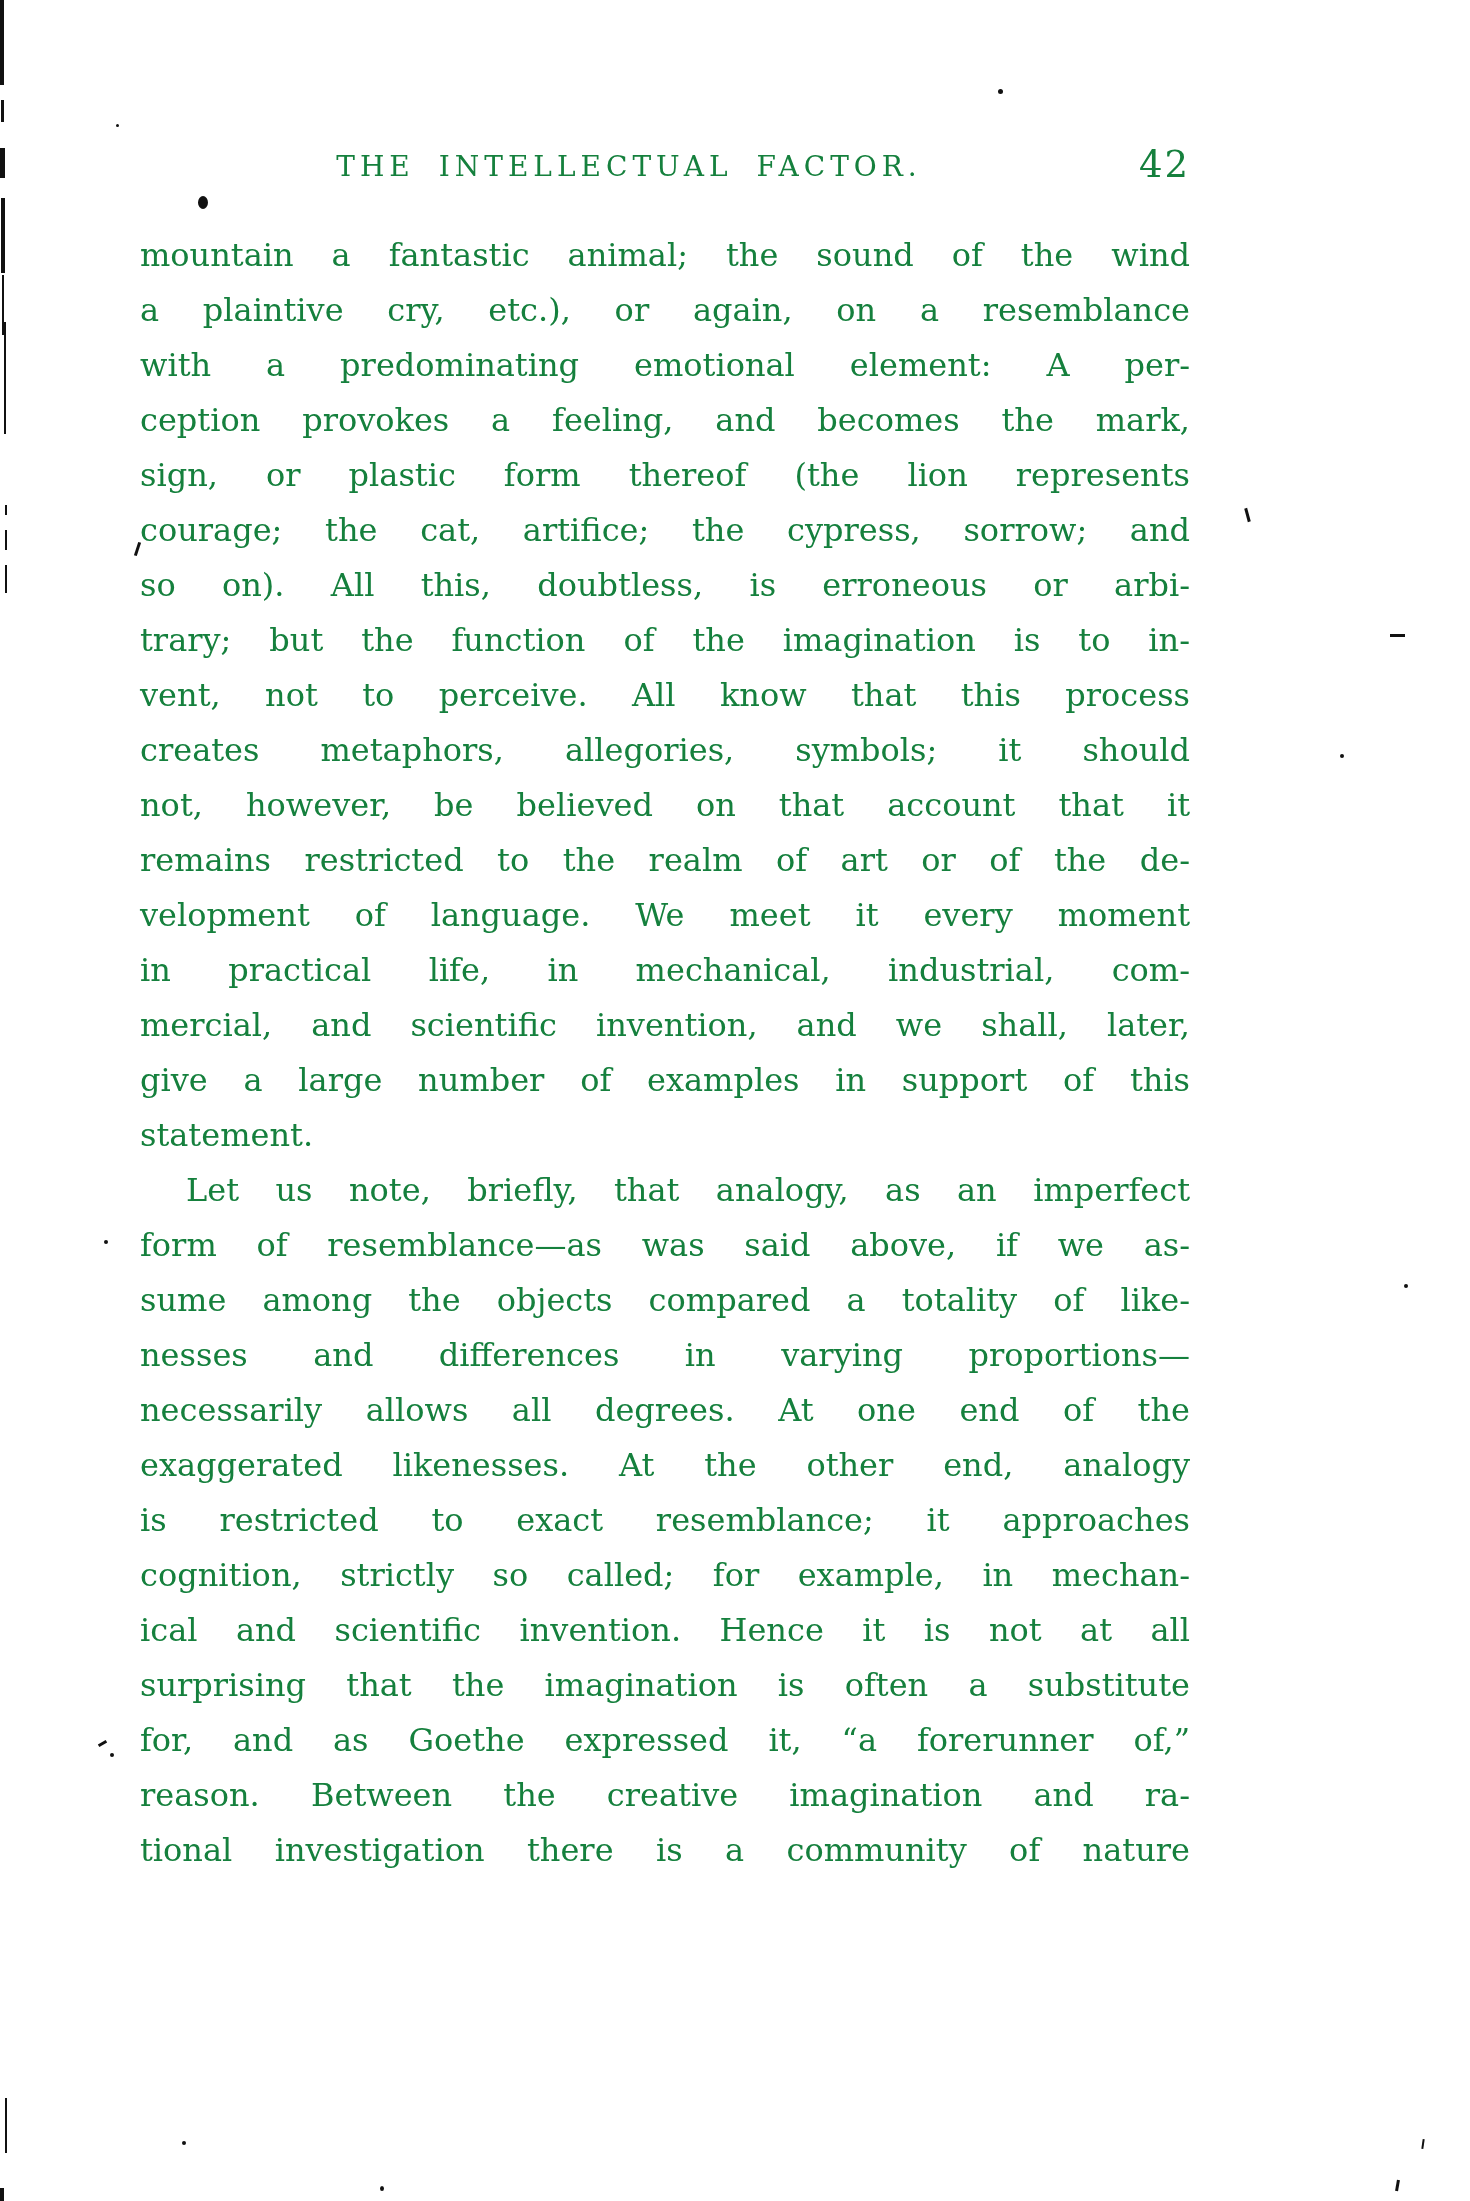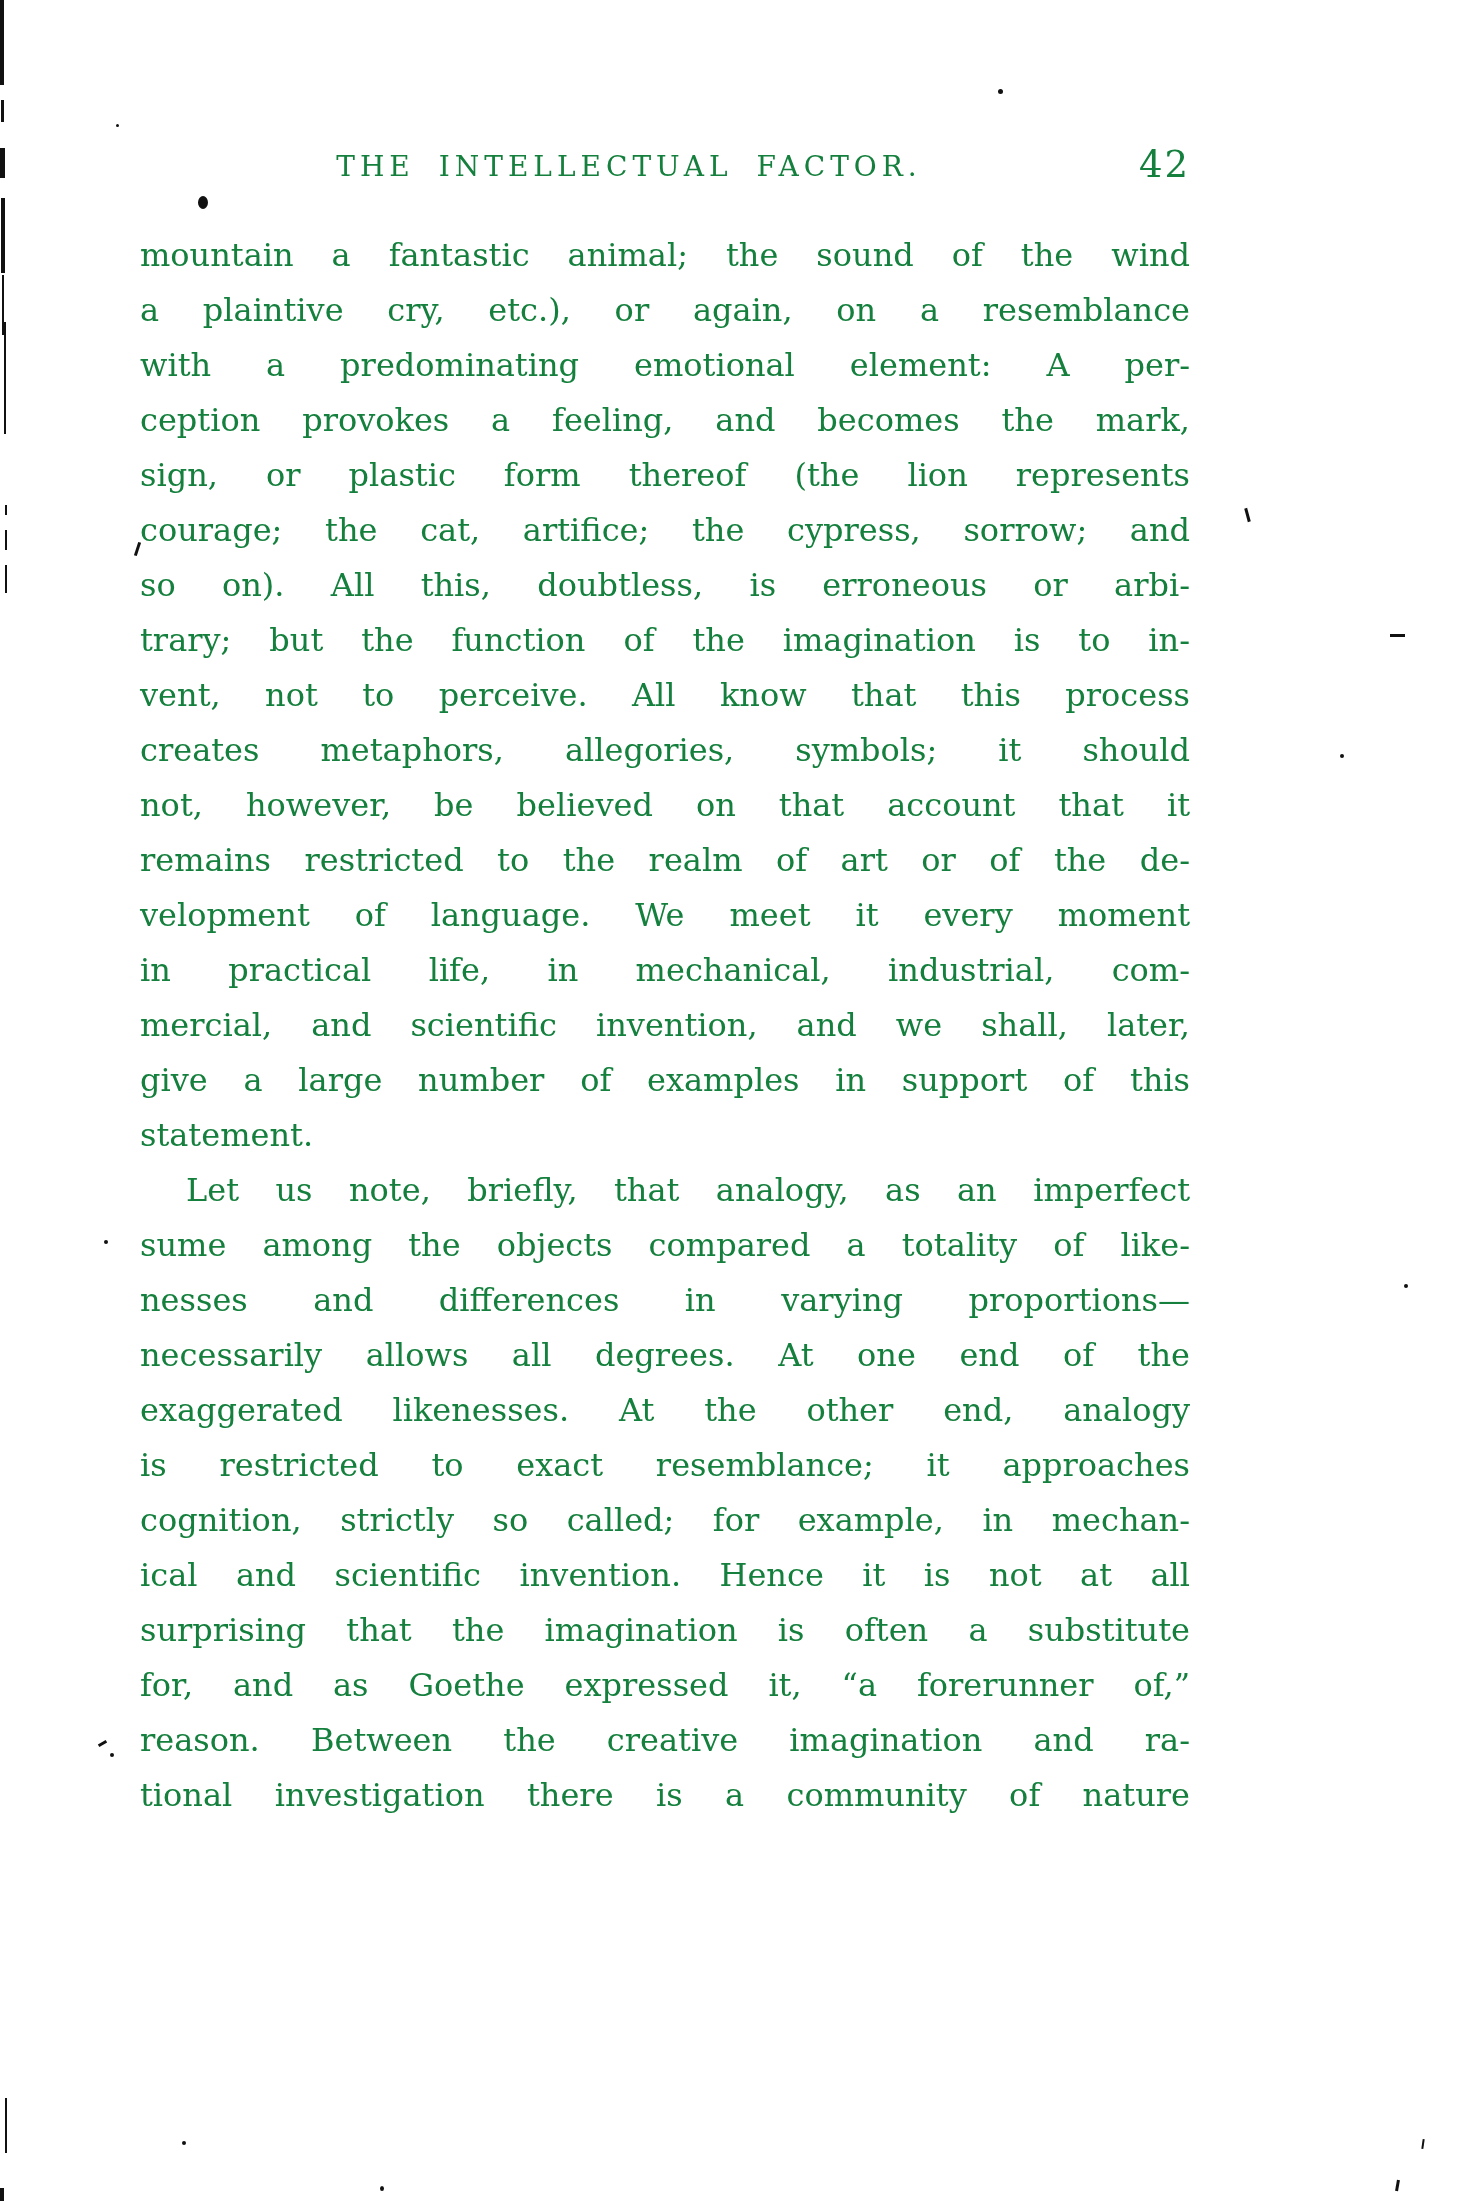--- a/index.html
+++ b/index.html
@@ -84,20 +84,21 @@
         <div class="line">not, however, be believed on that account that it</div>
         <div class="line">remains restricted to the realm of art or of the de-</div>
         <div class="line">velopment of language.  We meet it every moment</div>
         <div class="line">in practical life, in mechanical, industrial, com-</div>
         <div class="line">mercial, and scientific invention, and we shall, later,</div>
         <div class="line">give a large number of examples in support of this</div>
         <div class="line">statement.</div>
       </div>
     <div class="para indent-first">
         <div class="line">Let us note, briefly, that analogy, as an imperfect</div>
+        <div class="line">form of resemblance—as was said above, if we as-</div>
         <div class="line">sume among the objects compared a totality of like-</div>
         <div class="line">nesses and differences in varying proportions—</div>
         <div class="line">necessarily allows all degrees.  At one end of the</div>
         <div class="line">exaggerated likenesses.  At the other end, analogy</div>
         <div class="line">is restricted to exact resemblance; it approaches</div>
         <div class="line">cognition, strictly so called; for example, in mechan-</div>
         <div class="line">ical and scientific invention.  Hence it is not at all</div>
         <div class="line">surprising that the imagination is often a substitute</div>
         <div class="line">for, and as Goethe expressed it, “a forerunner of,”</div>
         <div class="line">reason.  Between the creative imagination and ra-</div>

